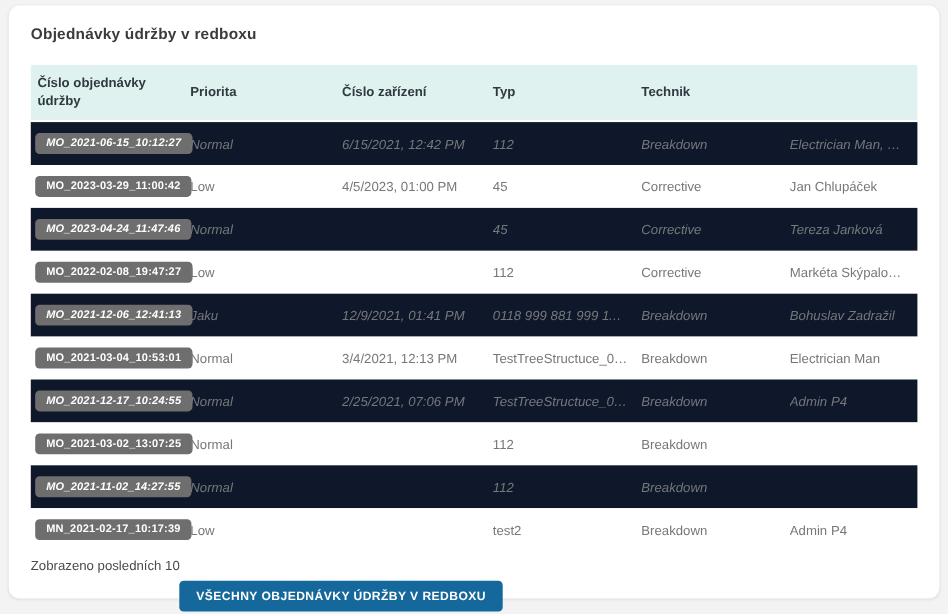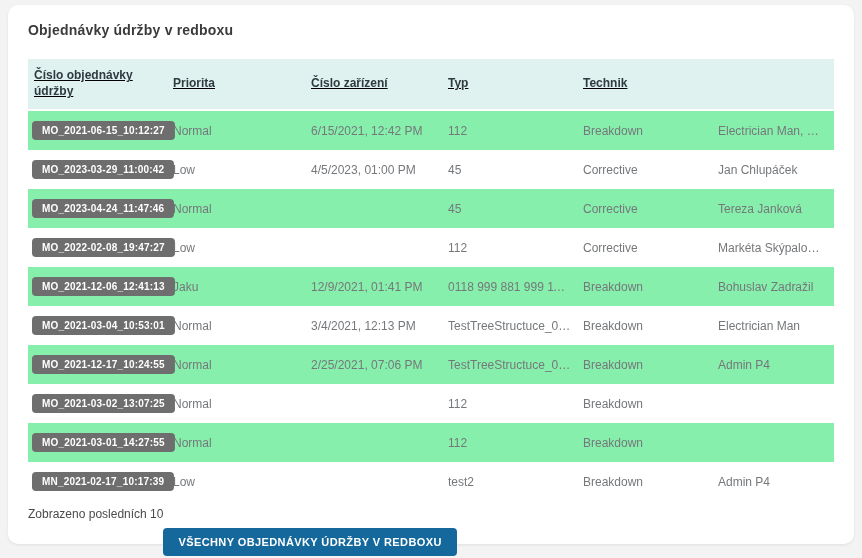--- a/index.html
+++ b/index.html
@@ -27,35 +27,34 @@
   }
   .grid-row {
     display: grid;
     grid-template-columns: 145px 138px 137px 135px 135px 1fr;
     align-items: center;
   }
   .thead {
     background: #e0f2ef;
     height: 52px;
     border-bottom: 2px solid #ffffff;
-    text-decoration: underline;
   }
   .thead .th {
     font-size: 12px;
     font-weight: bold;
     color: #2f3a40;
     line-height: 1.3;
     padding-right: 14px;
   }
   .thead .th:first-child { padding-left: 6px; }
   .trow {
     height: 39px;
     background: #ffffff;
   }
-  .trow.striped { background: #86efac; }
+  .trow.striped { background: #0f172a; font-style: italic; }
   .td {
     font-size: 12px;
     color: #75787b;
     white-space: nowrap;
     overflow: hidden;
     text-overflow: ellipsis;
     padding-right: 12px;
   }
   .td.order-cell { padding-left: 4px; overflow: visible; }
   .badge {
@@ -194,21 +193,21 @@
     </div>
     <div class="td">Normal</div>
     <div class="td"></div>
     <div class="td">112</div>
     <div class="td">Breakdown</div>
     <div class="td"></div>
   </div>
 
   <div class="grid-row trow striped">
     <div class="td order-cell">
-      <span class="badge">MO_2021-03-01_14:27:55</span>
+      <span class="badge">MO_2021-11-02_14:27:55</span>
     </div>
     <div class="td">Normal</div>
     <div class="td"></div>
     <div class="td">112</div>
     <div class="td">Breakdown</div>
     <div class="td"></div>
   </div>
 
   <div class="grid-row trow">
     <div class="td order-cell">

